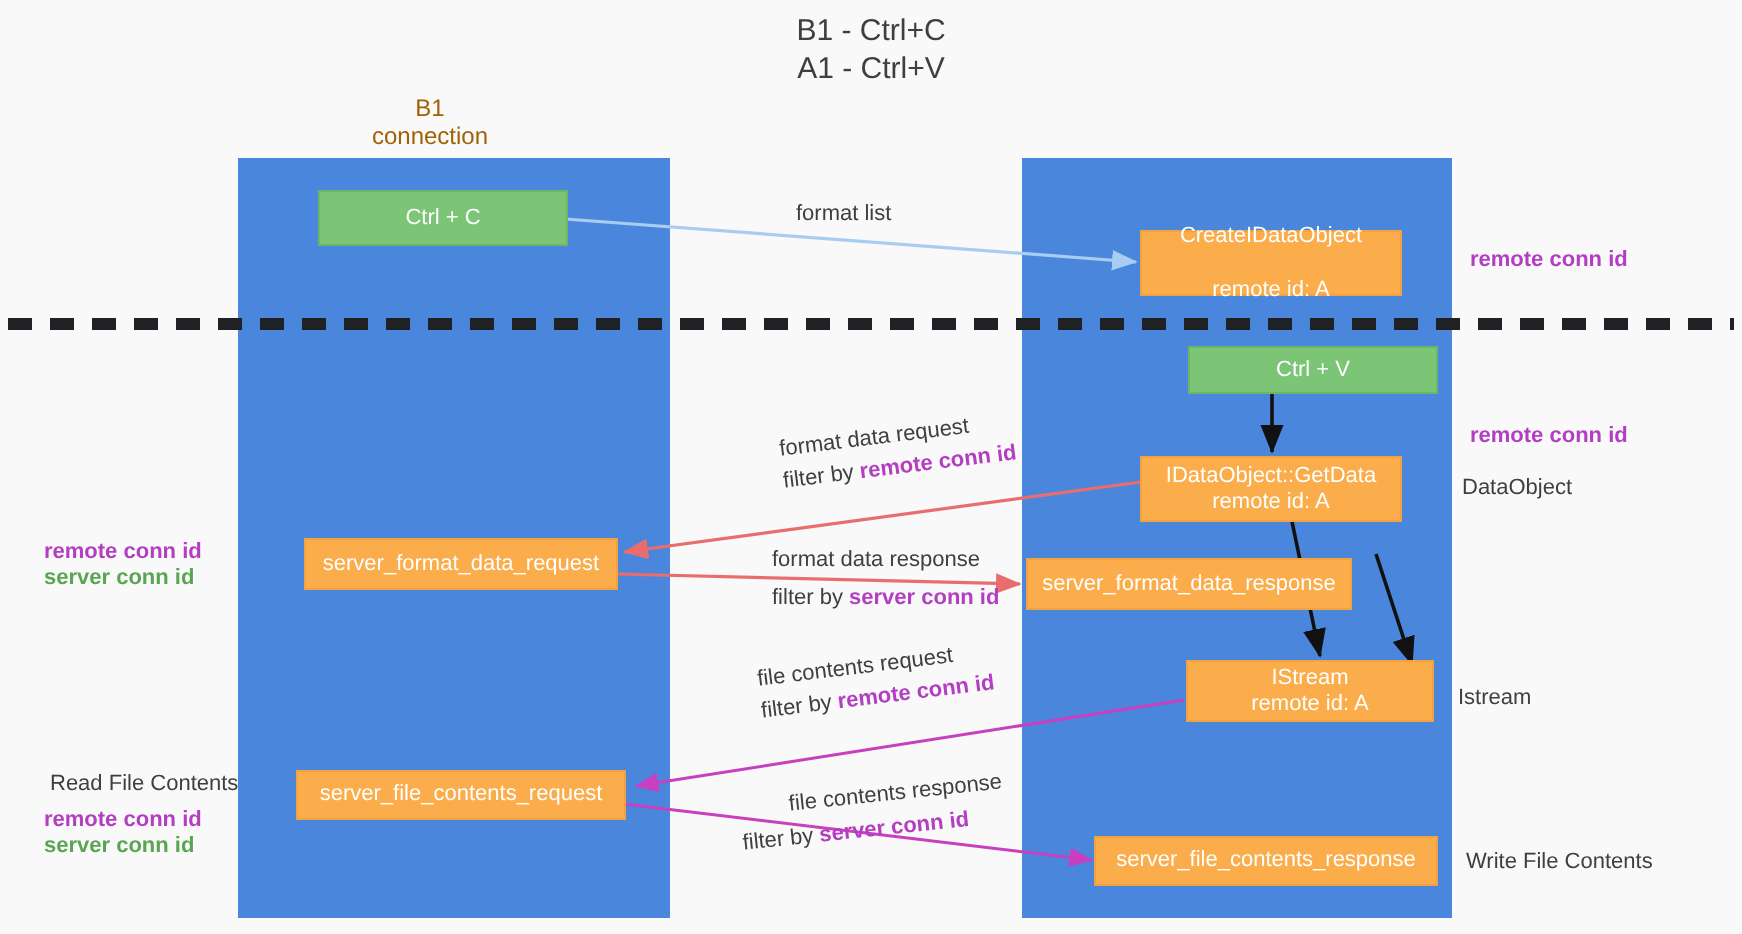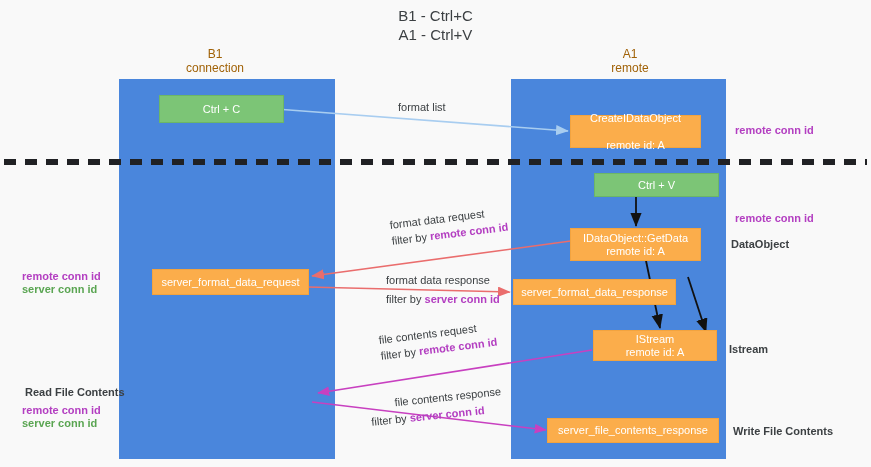--- a/index.html
+++ b/index.html
@@ -53,43 +53,39 @@
     white-space:nowrap;
   }
   .elabel .hl-purple{color:#b33ec1;font-weight:bold;}
 
   
   .side{
     font-size:11px;line-height:14px;white-space:nowrap;
   }
   .side.purple{color:#b33ec1;font-weight:bold;}
   .side.green{color:#5aa552;font-weight:bold;}
-  .side.plain{color:#3c4043;font-weight:bold;}
+  .side.plain{color:#3c4043;}
 
   
   svg.overlay{position:absolute;left:0;top:0;width:871px;height:467px;pointer-events:none;}
 </style>
 </head>
 <body>
 
 <div id="canvas">
 
   <div class="abs title">
     <div>B1 - Ctrl+C</div>
     <div>A1 - Ctrl+V</div>
   </div>
 
   <div class="abs lane-head" style="left:140px;top:47px;width:150px;">
     <div>B1</div>
     <div>connection</div>
   </div>
-  <div class="abs lane-head" style="left:555px;top:47px;width:150px;">
-    <div>A1</div>
-    <div>remote</div>
-  </div>
 
   <div class="abs lane" style="left:119px;top:79px;width:216px;height:380px;"></div>
   <div class="abs lane" style="left:511px;top:79px;width:215px;height:380px;"></div>
 
   <svg class="overlay" viewBox="0 0 871 467">
     <defs>
       <marker id="ah-blue" markerWidth="9" markerHeight="9" refX="7.5" refY="3.2" orient="auto">
         <path d="M0,0 L8,3.2 L0,6.4 z" fill="#a8cdf0"></path>
       </marker>
       <marker id="ah-red" markerWidth="9" markerHeight="9" refX="7.5" refY="3.2" orient="auto">
@@ -146,20 +142,23 @@
 
   <div class="abs node orange" style="left:513px;top:279px;width:163px;height:26px;">
     <div>server_format_data_response</div>
   </div>
 
   <div class="abs node orange" style="left:593px;top:330px;width:124px;height:31px;">
     <div>IStream</div>
     <div class="l2">remote id: A</div>
   </div>
 
+  <div class="abs node orange" style="left:148px;top:385px;width:165px;height:25px;">
+    <div>server_file_contents_request</div>
+  </div>
 
   <div class="abs node orange" style="left:547px;top:418px;width:172px;height:25px;">
     <div>server_file_contents_response</div>
   </div>
 
   <div class="abs elabel" style="left:398px;top:101px;">
     <span>format list</span>
   </div>
 
   <div class="abs elabel" style="left:389px;top:219px;transform:rotate(-7deg);transform-origin:left top;">

